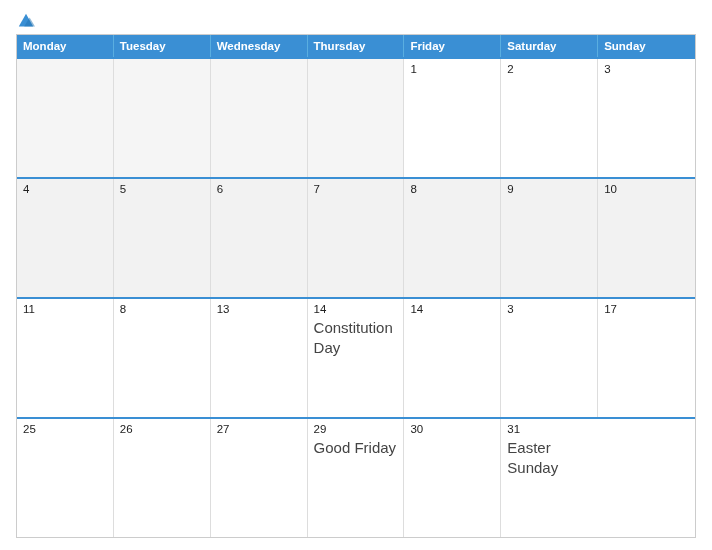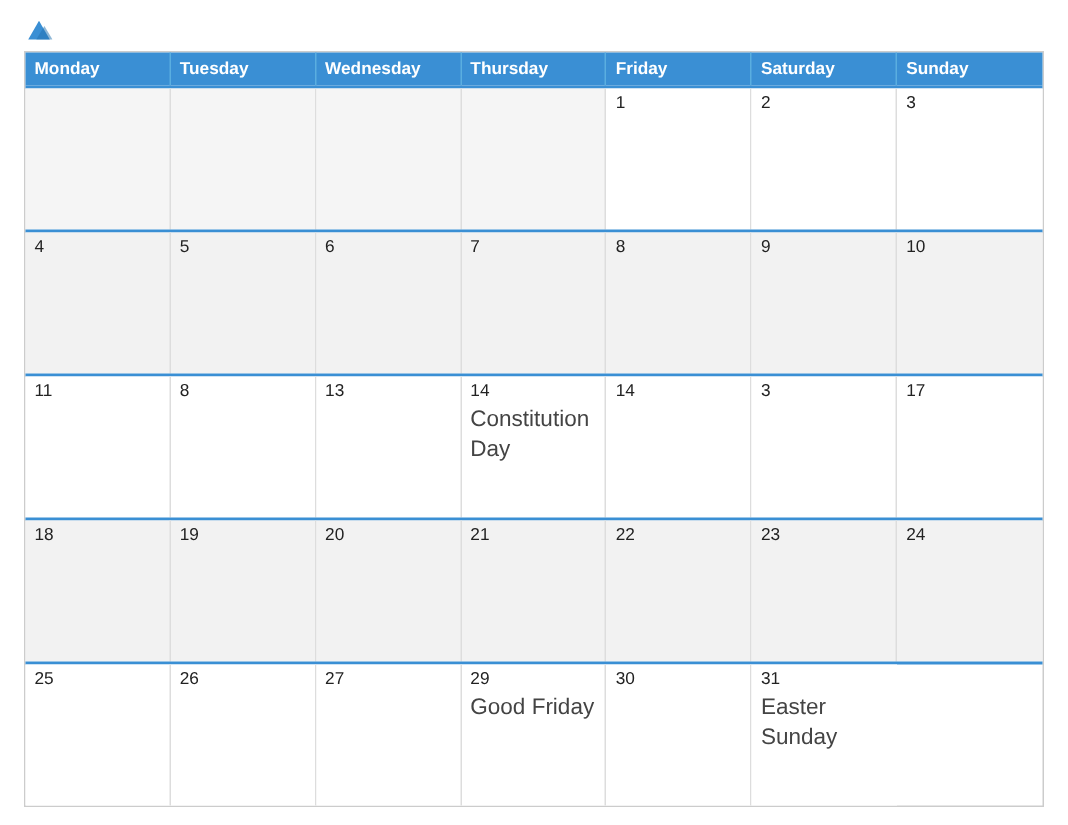--- a/index.html
+++ b/index.html
@@ -211,43 +211,20 @@
             <div class="day-num">14</div>
           </div>
           <div class="cal-cell">
             <div class="day-num">3</div>
           </div>
           <div class="cal-cell">
             <div class="day-num">17</div>
           </div>
         </div>
         <div class="cal-week">
-          <div class="cal-cell shaded">
-            <div class="day-num">18</div>
-          </div>
-          <div class="cal-cell shaded">
-            <div class="day-num">19</div>
-          </div>
-          <div class="cal-cell shaded">
-            <div class="day-num">20</div>
-          </div>
-          <div class="cal-cell shaded">
-            <div class="day-num">21</div>
-          </div>
-          <div class="cal-cell shaded">
-            <div class="day-num">22</div>
-          </div>
-          <div class="cal-cell shaded">
-            <div class="day-num">23</div>
-          </div>
-          <div class="cal-cell shaded">
-            <div class="day-num">24</div>
-          </div>
-        </div>
-        <div class="cal-week">
           <div class="cal-cell">
             <div class="day-num">25</div>
           </div>
           <div class="cal-cell">
             <div class="day-num">26</div>
           </div>
           <div class="cal-cell">
             <div class="day-num">27</div>
           </div>
           <div class="cal-cell">

